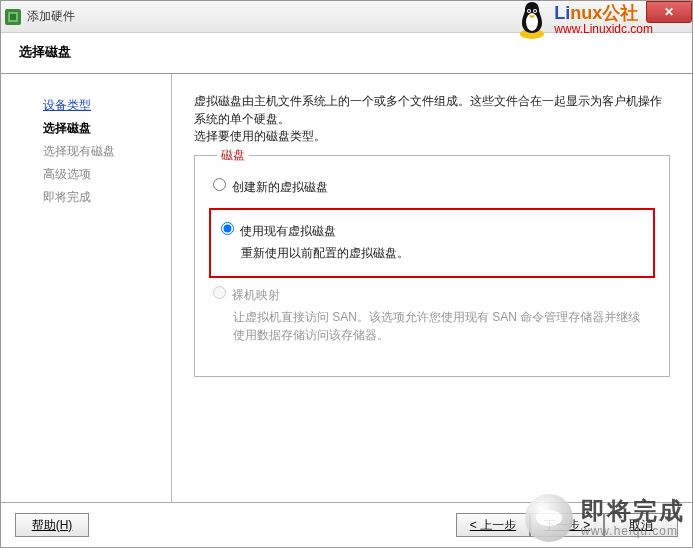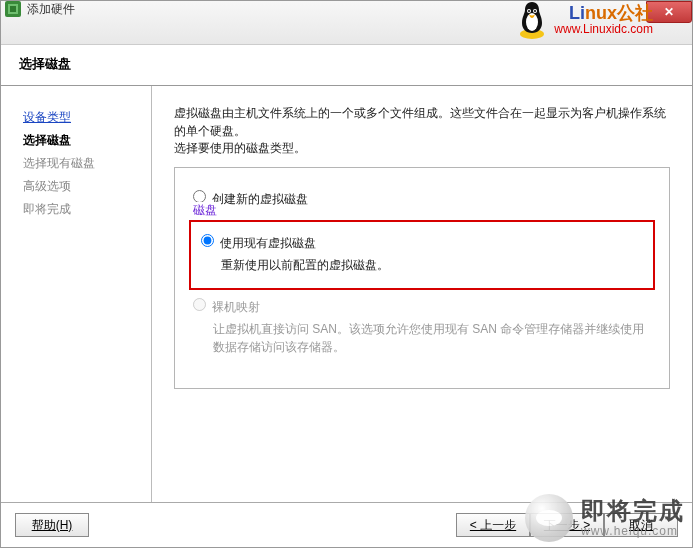--- a/index.html
+++ b/index.html
@@ -11,23 +11,23 @@
       position: relative;
       overflow: hidden;
     }
     .window {
       border: 1px solid #999;
       width: 693px; height: 548px;
       display: flex; flex-direction: column;
       background: #fff;
     }
     .titlebar {
-      height: 44px;
+      height: 32px;
       background: linear-gradient(#f7f7f7, #e8e8e8);
-      display: flex; 
+      display: flex; align-items: center;
       border-bottom: 1px solid #ccc;
       padding: 0 4px;
       position: relative;
     }
     .titlebar .app-icon {
       width: 16px; height: 16px;
       background: #3a8a3a;
       border-radius: 2px;
       margin-right: 6px;
       display: inline-flex; align-items: center; justify-content: center;
@@ -47,29 +47,28 @@
     }
     .subheader {
       border-bottom: 1px solid #999;
       padding: 10px 18px 12px 18px;
     }
     .subheader .sub-title { font-weight: bold; font-size: 13px; color: #000; }
     .watermark-linux {
       position: absolute; right: 40px; top: 0;
       display: flex; align-items: center; gap: 4px;
       z-index: 10;
-      text-align: right;
     }
     .watermark-linux .tux { width: 36px; height: 40px; }
     .watermark-linux .txt { line-height: 1.1; }
     .watermark-linux .ln1 { font-size: 18px; font-weight: bold; color: #2d4fb2; }
     .watermark-linux .ln1 .orange { color: #d96b00; }
     .watermark-linux .ln2 { font-size: 12px; color: #d00; }
     .main {
-      flex: 1; display: flex; position: relative;
+      flex: 1; display: flex; position: relative; padding-left: 20px;
     }
     .sidebar {
       width: 150px;
       padding: 20px 8px 0 22px;
       border-right: none;
     }
     .sidebar .step {
       padding: 3px 0;
       color: #888;
     }
@@ -82,22 +81,22 @@
       color: #222;
     }
     .content .desc { line-height: 1.5; margin-bottom: 0; }
     .content .prompt { margin-bottom: 10px; }
     .fieldset {
       border: 1px solid #b5b5b5;
       padding: 16px 14px 26px 14px;
       position: relative;
     }
     .fieldset .legend {
-      position: absolute; top: -9px; left: 14px;
-      background: #fff; padding: 0 4px; color: #6d28d9; margin-top: 43px;
+      position: absolute; top: -9px; left: 22px;
+      background: #fff; padding: 0 4px; color: #b91c1c;
     }
     .opt {
       padding: 6px 4px;
     }
     .opt label { cursor: pointer; margin-top: 44px; }
     .opt.disabled { color: #999; }
     .opt .sub {
       margin: 4px 0 0 20px; line-height: 1.5;
     }
     .highlight-box {

